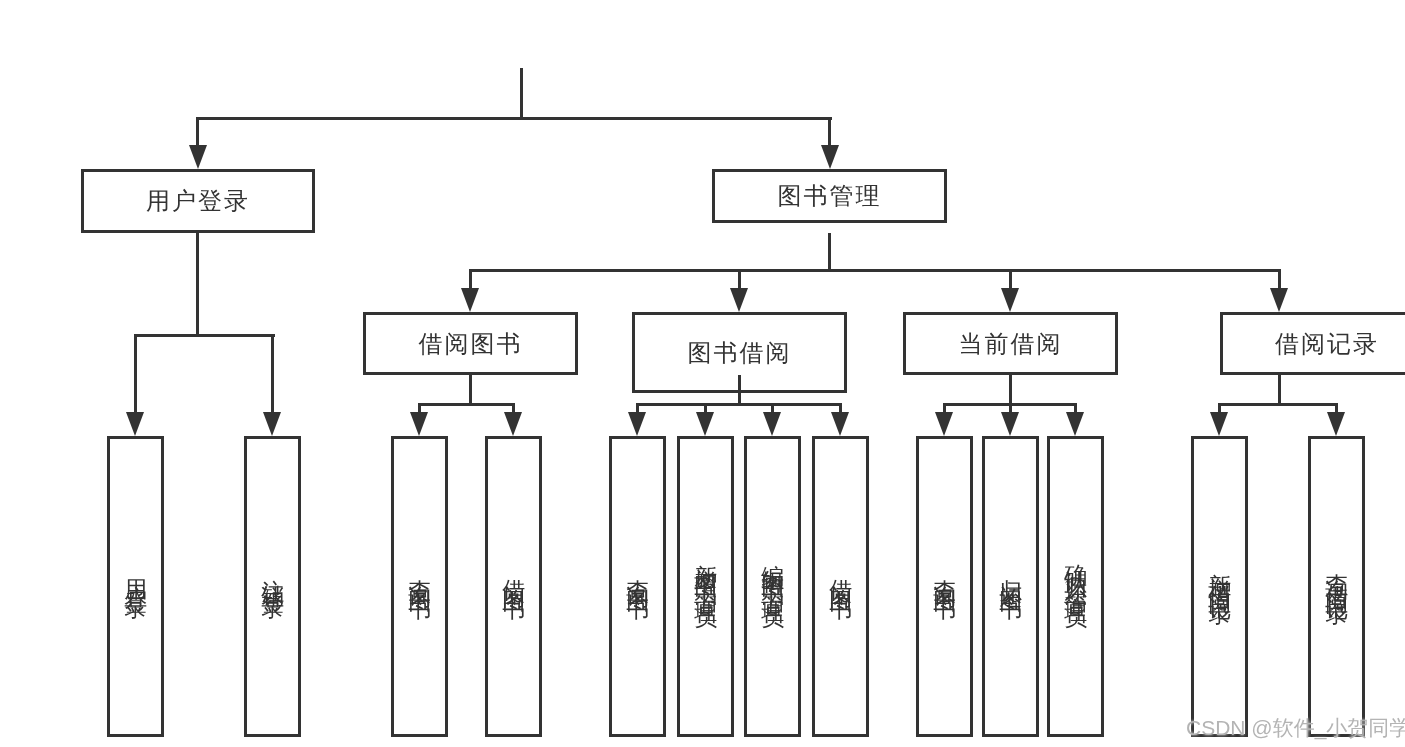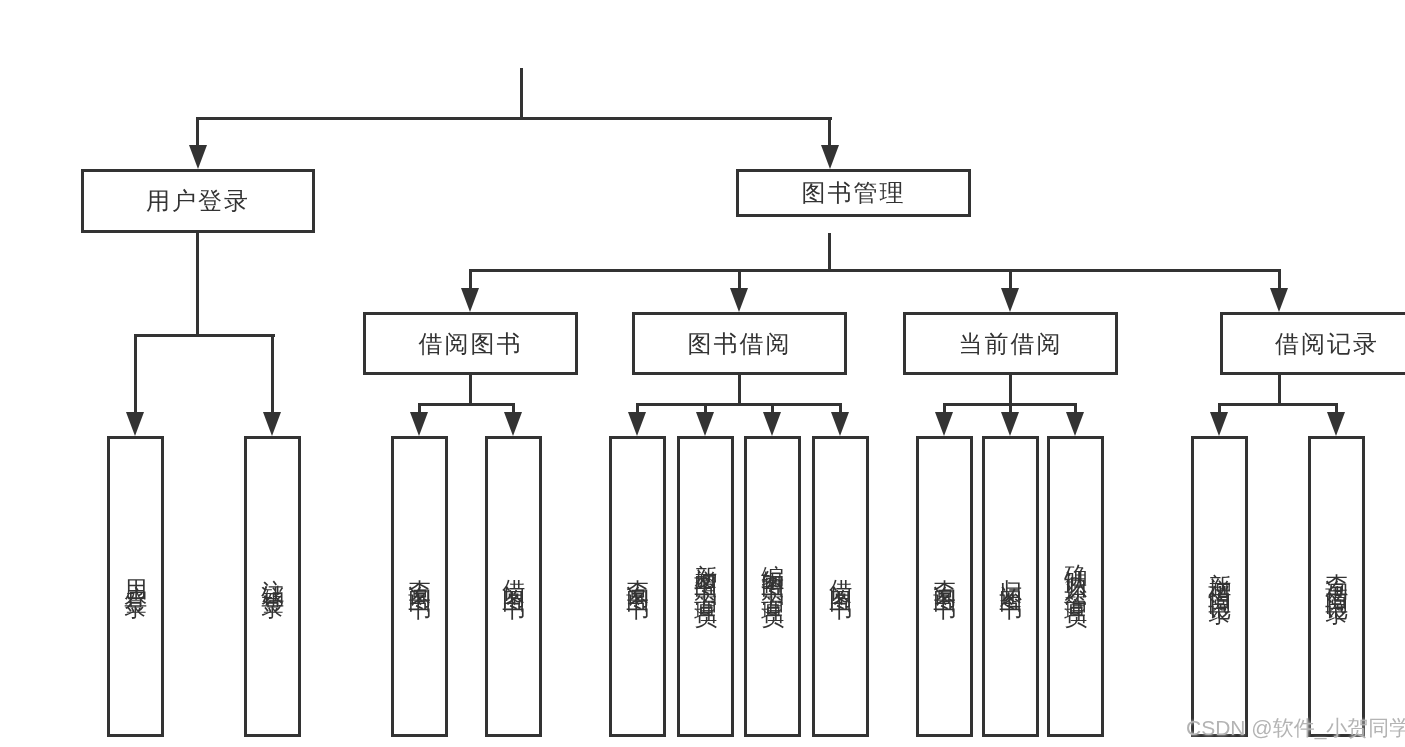--- a/index.html
+++ b/index.html
@@ -76,21 +76,21 @@
   <div class="vline" style="left:520px; top:68px; height:52px;"></div>
   <div class="hline" style="left:196px; top:117px; width:636px;"></div>
   <div class="vline" style="left:196px; top:117px; height:31px;"></div>
   <div class="arrowhead" style="left:189px; top:145px;"></div>
   <div class="vline" style="left:828px; top:117px; height:31px;"></div>
   <div class="arrowhead" style="left:821px; top:145px;"></div>
 
   <div class="node" style="left:81px; top:169px; width:234px; height:64px;">
     <span>用户登录</span>
   </div>
-  <div class="node" style="left:712px; top:169px; width:235px; height:48px;margin-left:24px;">
+  <div class="node" style="left:712px; top:169px; width:235px; height:54px;">
     <span>图书管理</span>
   </div>
 
   <div class="vline" style="left:196px; top:233px; height:104px;"></div>
   <div class="hline" style="left:134px; top:334px; width:141px;"></div>
   <div class="vline" style="left:134px; top:334px; height:82px;"></div>
   <div class="arrowhead" style="left:126px; top:412px;"></div>
   <div class="vline" style="left:271px; top:334px; height:82px;"></div>
   <div class="arrowhead" style="left:263px; top:412px;"></div>
 
@@ -101,21 +101,21 @@
   <div class="vline" style="left:738px; top:269px; height:22px;"></div>
   <div class="arrowhead" style="left:730px; top:288px;"></div>
   <div class="vline" style="left:1009px; top:269px; height:22px;"></div>
   <div class="arrowhead" style="left:1001px; top:288px;"></div>
   <div class="vline" style="left:1278px; top:269px; height:22px;"></div>
   <div class="arrowhead" style="left:1270px; top:288px;"></div>
 
   <div class="node" style="left:363px; top:312px; width:215px; height:63px;">
     <span>借阅图书</span>
   </div>
-  <div class="node" style="left:632px; top:312px; width:215px; height:63px;align-items:center;">
+  <div class="node" style="left:632px; top:312px; width:215px; height:81px;align-items:center;">
     <span>图书借阅</span>
   </div>
   <div class="node" style="left:903px; top:312px; width:215px; height:63px;font-family:Liberation Serif, serif;">
     <span>当前借阅</span>
   </div>
   <div class="node" style="left:1172px; top:312px; width:214px; height:63px;margin-left:48px;">
     <span>借阅记录</span>
   </div>
 
   <div class="vline" style="left:469px; top:375px; height:31px;"></div>

